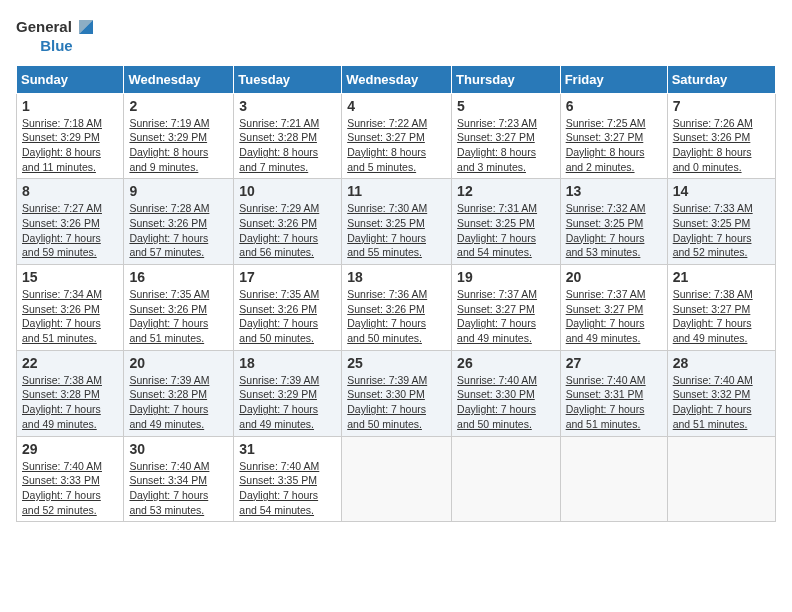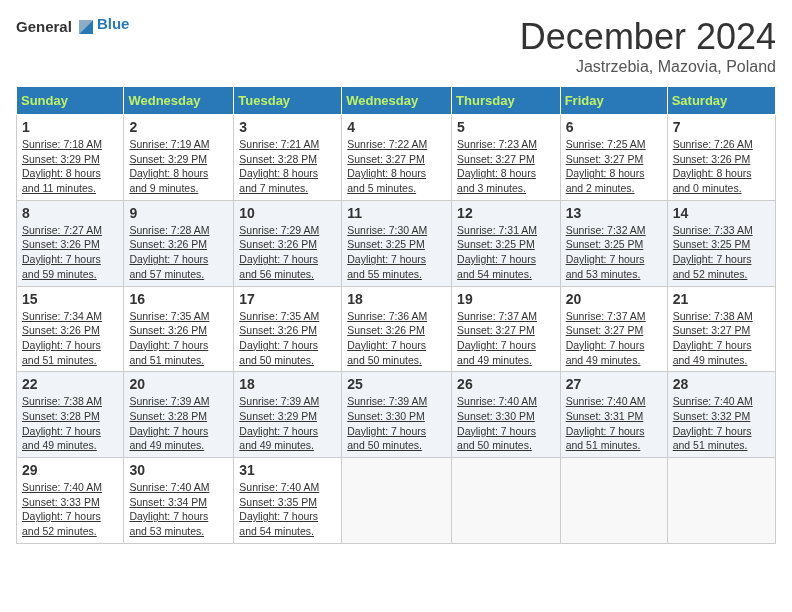--- a/index.html
+++ b/index.html
@@ -31,21 +31,21 @@
       font-size: 16px;
       color: #555;
     }
     .calendar {
       width: 100%;
       border-collapse: collapse;
       font-size: 11px;
     }
     .calendar thead tr th {
       background: #2979b8;
-      color: #bef264;
+      color: #ffffff;
       padding: 6px 4px;
       font-size: 13px;
       font-weight: bold;
       text-align: left;
       border: 1px solid #fff;
     }
     .calendar tbody tr td {
       vertical-align: top;
       border: 1px solid #ccc;
       padding: 4px 5px;
@@ -69,35 +69,31 @@
       color: #333;
       text-decoration: underline;
     }
     td.empty { background: #f8f8f8 !important; }
   </style>
 </head>
 <body>
 
 <div class="header-section">
   <div class="logo">
-  <div style="display:flex;flex-direction:row;line-height:1.1;">
+  <div style="display:flex;flex-direction:column;line-height:1.1;text-align:center;">
     <div style="display:flex;align-items:center;gap:3px;">
       <span style="font-size:15px;font-weight:bold;color:#333;">General</span>
       <svg width="22" height="22" viewBox="0 0 22 22">
         <polygon points="4,18 18,18 18,4" fill="#2979b8"></polygon>
         <polygon points="4,4 18,4 4,18" fill="#1a5c8a" opacity="0.5"></polygon>
       </svg>
     </div>
     <span style="font-size:15px;font-weight:bold;color:#2979b8;">Blue</span>
   </div>
 </div>
-  <div class="title-block">
-    <div class="month-title">December 2024</div>
-    <div class="subtitle">Jastrzebia, Mazovia, Poland</div>
-  </div>
 </div>
 
 <table class="calendar">
   <thead>
     <tr>
     <th>Sunday</th>
         <th>Wednesday</th>
         <th>Tuesday</th>
         <th>Wednesday</th>
         <th>Thursday</th>

